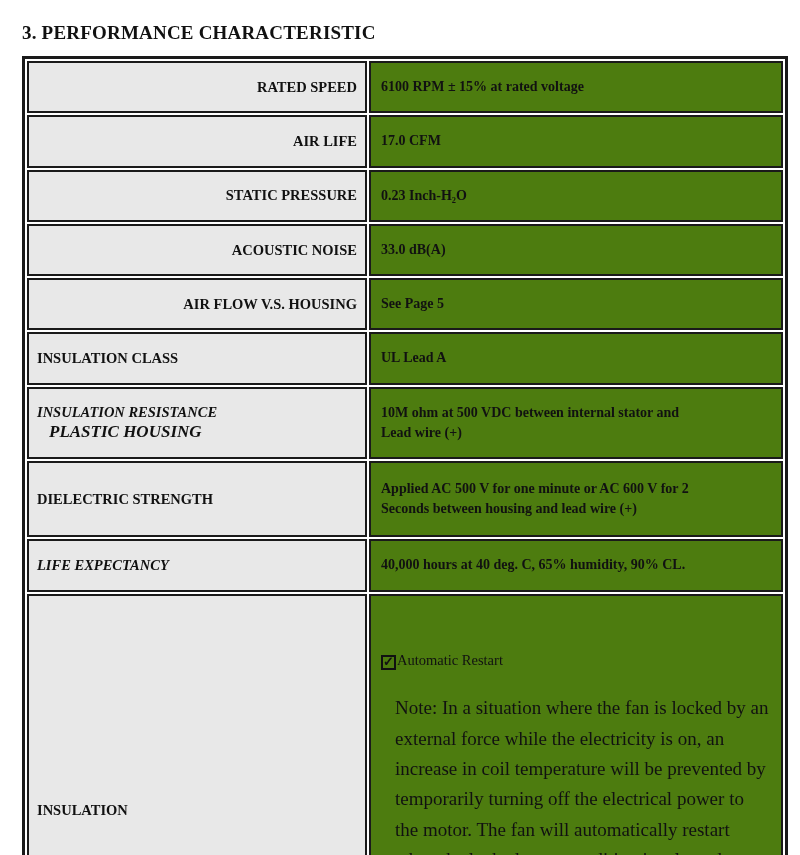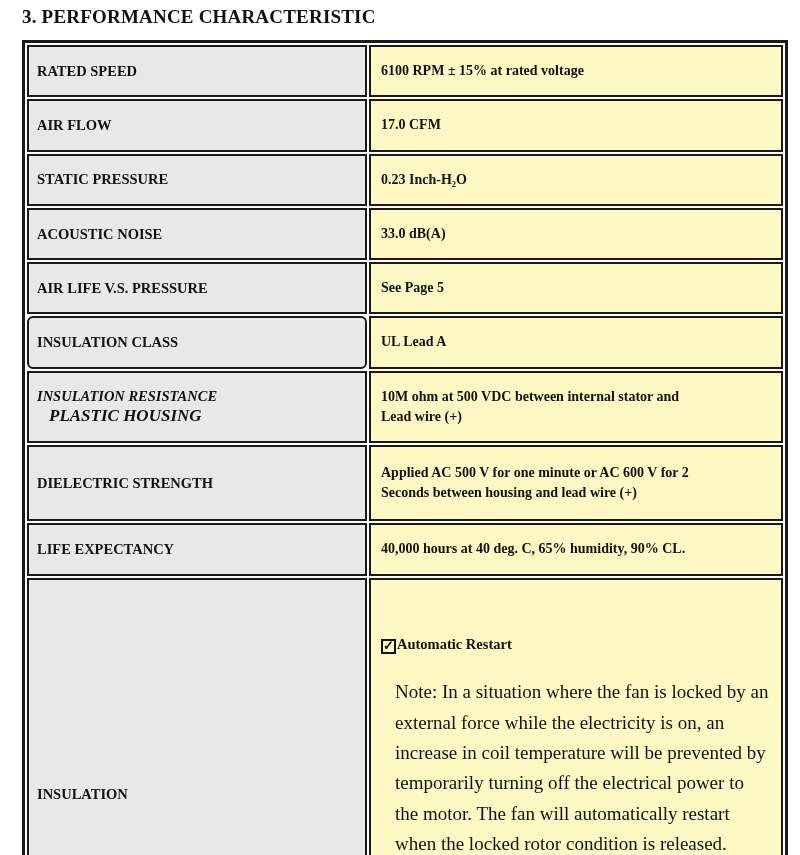--- a/index.html
+++ b/index.html
@@ -14,21 +14,21 @@
     height: 855px;
     background: #ffffff;
     box-sizing: border-box;
     padding: 6px 12px 0 22px;
     overflow: hidden;
   }
   .sec-title {
     font-size: 19px;
     font-weight: bold;
     letter-spacing: 0.2px;
-    margin: 0 0 12px 0;
+    margin: 16px 0 12px 0;
   }
   
   table.perf {
     border-collapse: separate;
     border-spacing: 2px;
     border: 3px solid #1a1a1a;
     width: 766px;
     background: #ffffff;
     table-layout: fixed;
   }
@@ -38,32 +38,32 @@
     vertical-align: middle;
     box-sizing: border-box;
   }
   table.perf td.lab {
     background: #e8e8e8;
     font-weight: bold;
     font-size: 14.5px;
     padding: 5px 8px;
   }
   table.perf td.val {
-    background: #fef9c3;
+    background: #4d7c0f;
     font-weight: bold;
     font-size: 14px;
     padding: 14px 10px;
     white-space: pre-line;
     line-height: 1.45;
   }
-  td.h1 { height: 30px; }
-  td.h6 { height: 34px; border-radius: 6px; }
+  td.h1 { height: 30px; text-align: right; }
+  td.h6 { height: 34px; }
   td.h7 { height: 46px; font-style: italic; }
   td.h8 { height: 76px; }
-  td.h9 { height: 40px; }
+  td.h9 { height: 40px; font-style: italic; }
   td.hB { height: 34px; margin-left: 46px; }
   td.top { vertical-align: top; padding-top: 7px; }
   .sublabel {
     font-size: 17px;
     font-weight: bold;
     padding-left: 12px;
     margin-top: 1px;
   }
   
   .prot-line { line-height: 20px; }
@@ -73,21 +73,21 @@
     height: 11px;
     border: 2px solid #111111;
     font-size: 13px;
     line-height: 10px;
     text-align: center;
     font-weight: bold;
     vertical-align: -1px;
     margin-right: 1px;
     overflow: visible;
   }
-  .prot-title { font-weight: bold; font-size: 14.5px; }
+  .prot-title { font-weight: normal; font-size: 14.5px; }
   .note {
     font-weight: normal;
     font-size: 19px;
     line-height: 1.6;
     padding-left: 14px;
     padding-top: 2px;
     white-space: normal;
   }
   .prot-a { height: 134px; }
   
@@ -104,33 +104,33 @@
     <colgroup>
         <col class="c-label">
         <col>
       </colgroup>
     <tbody>
       <tr>
         <td class="lab h1">RATED SPEED</td>
         <td class="val">6100 RPM ± 15% at rated voltage</td>
       </tr>
       <tr>
-        <td class="lab h1">AIR FLOW</td>
+        <td class="lab h1">AIR LIFE</td>
         <td class="val">17.0 CFM</td>
       </tr>
       <tr>
         <td class="lab h1">STATIC PRESSURE</td>
         <td class="val">0.23 Inch-H₂O</td>
       </tr>
       <tr>
         <td class="lab h1">ACOUSTIC NOISE</td>
         <td class="val">33.0 dB(A)</td>
       </tr>
       <tr>
-        <td class="lab h1">AIR LIFE V.S. PRESSURE</td>
+        <td class="lab h1">AIR FLOW V.S. HOUSING</td>
         <td class="val">See Page 5</td>
       </tr>
       <tr>
         <td class="lab h6">INSULATION CLASS</td>
         <td class="val">UL Lead A</td>
       </tr>
       <tr>
         <td class="lab h7">
           <div>INSULATION RESISTANCE</div>
           <div class="sublabel">PLASTIC HOUSING</div>

